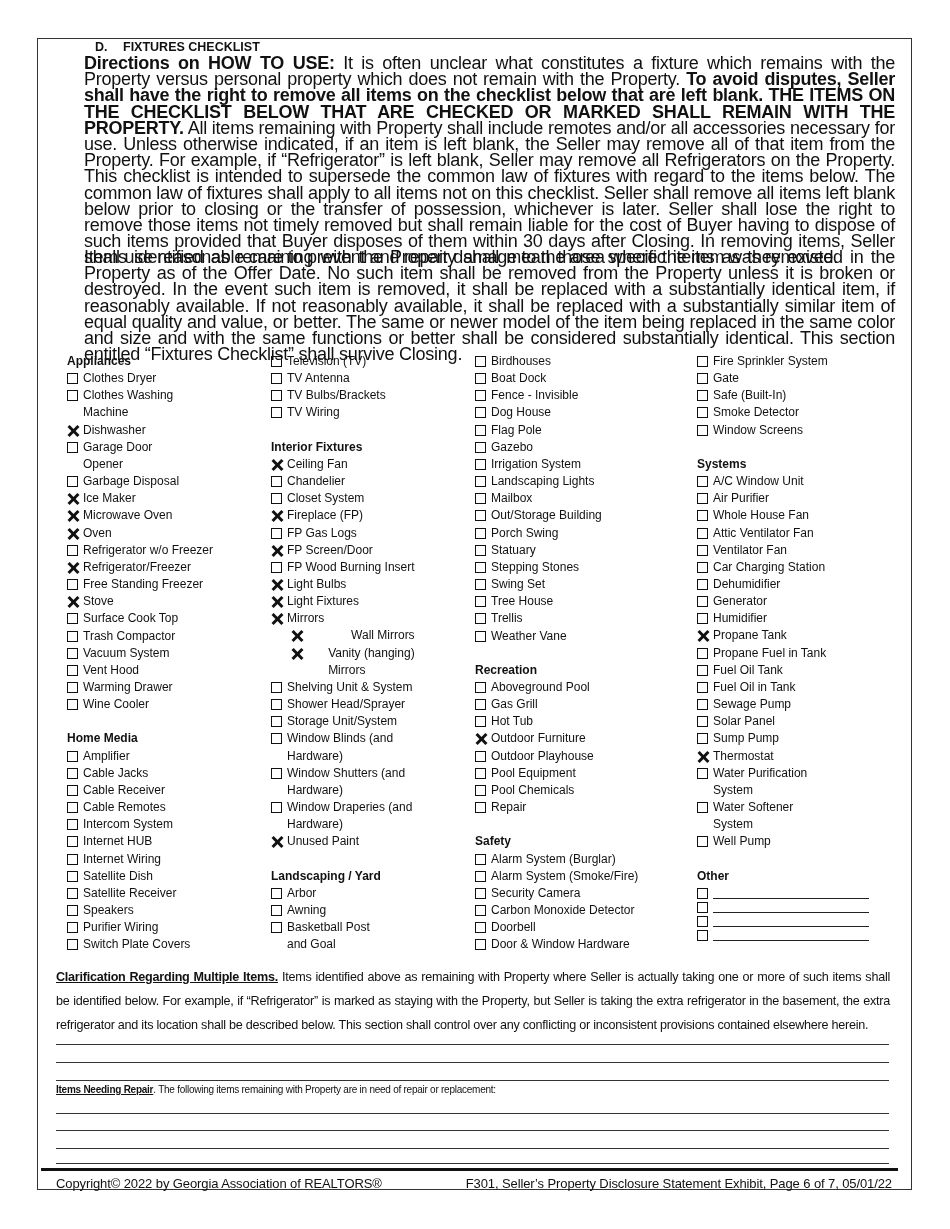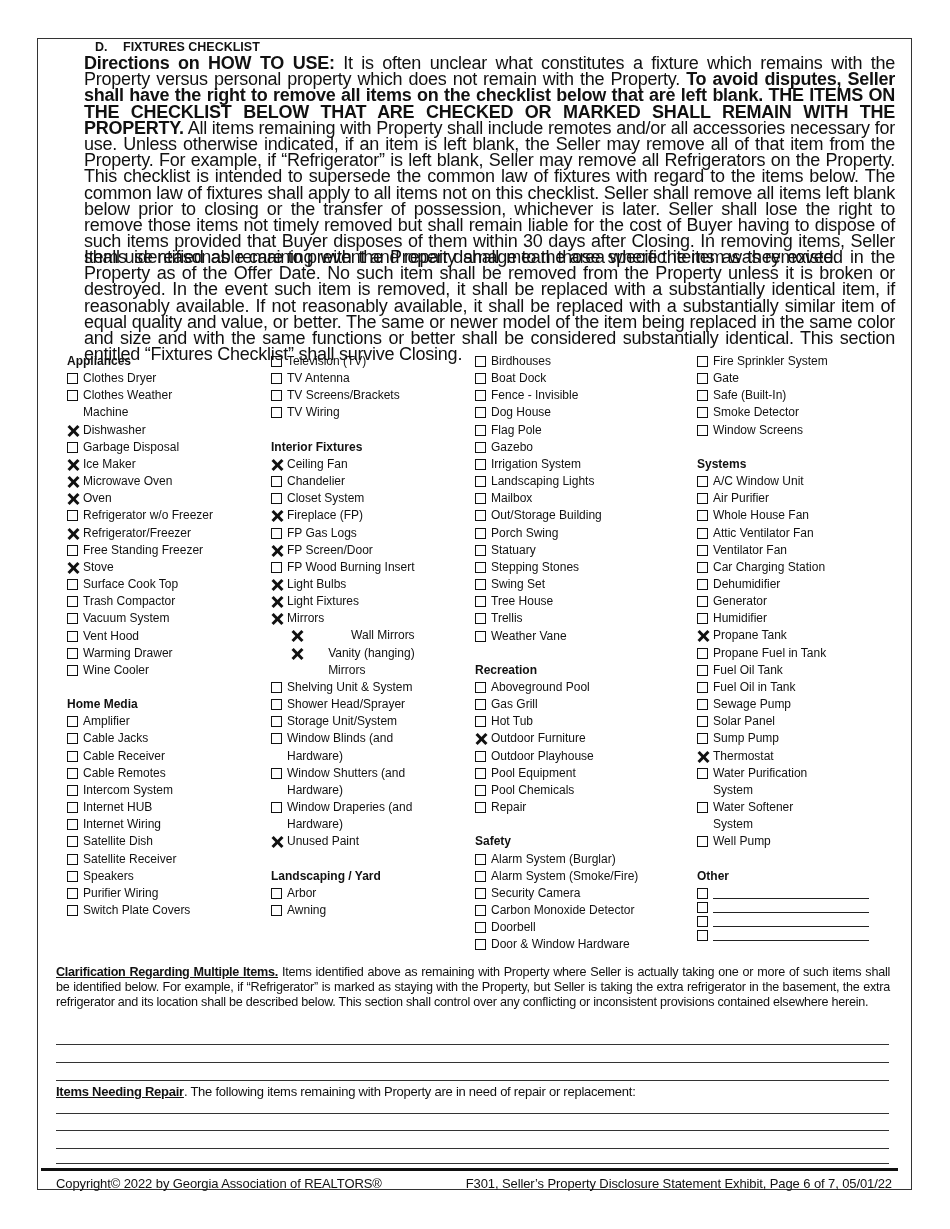--- a/index.html
+++ b/index.html
@@ -20,24 +20,24 @@
   .gap { height:17.15px; }
   .item { display:flex; align-items:flex-start; white-space:nowrap; }
   .item.sub { padding-left:20px;justify-content:space-between; }
   .cb { width:11px; height:11px; border:1.5px solid #111; box-sizing:border-box; margin:3px 5px 0 0; flex:0 0 auto; position:relative; }
   .cb.checked { border:none; }
   .cb.checked::before, .cb.checked::after { content:""; position:absolute; left:5px; top:-1px; width:3px; height:14px; background:#111; }
   .cb.checked::before { transform:rotate(45deg); }
   .cb.checked::after { transform:rotate(-45deg); }
   .item .label { white-space:pre-line; }
   .other-line { display:inline-block; width:156px; border-bottom:1.2px solid #222; height:13px; }
-  .clar { position:absolute; left:56px; top:965px; width:834px; font-size:12.6px; line-height:15px; text-align:justify; letter-spacing:-0.25px; }
+  .clar { position:absolute; left:56px; top:965px; width:834px; font-size:12.6px; line-height:24px; text-align:justify; letter-spacing:-0.25px; }
   .clar u { font-weight:bold; }
   .wline { position:absolute; left:56px; width:833px; border-top:1.3px solid #333; }
-  .repair { position:absolute; left:56px; top:1084px; font-size:13px; letter-spacing:-0.25px; }
+  .repair { position:absolute; left:56px; top:1084px; font-size:10px; letter-spacing:-0.25px; }
   .repair u { font-weight:bold; }
   .footer-rule { position:absolute; left:41px; top:1168px; width:857px; border-top:3px solid #111; }
   .footer { position:absolute; top:1176px; font-size:13px; font-weight:normal; letter-spacing:-0.1px; }
   .footer.left { left:56px; }
   .footer.right { right:58px;margin-left:36px; }
 </style>
 </head>
 <body>
 
 <div class="frame"></div>
@@ -53,26 +53,31 @@
 <div class="para" id="p2">Items identified as remaining with the Property shall mean those specific items as they existed in the Property as of the Offer Date. No such item shall be removed from the Property unless it is broken or destroyed. In the event such item is removed, it shall be replaced with a substantially identical item, if reasonably available. If not reasonably available, it shall be replaced with a substantially similar item of equal quality and value, or better. The same or newer model of the item being replaced in the same color and size and with the same functions or better shall be considered substantially identical. This section entitled “Fixtures Checklist” shall survive Closing.</div>
 
 <div class="col col1">
     <div class="grp-title">Appliances</div>
     <div class="item">
       <span class="cb"></span>
       <span class="label">Clothes Dryer</span>
     </div>
     <div class="item">
       <span class="cb"></span>
-      <span class="label">Clothes Weather
+      <span class="label">Clothes Washing
  Machine</span>
     </div>
     <div class="item">
       <span class="cb checked"></span>
       <span class="label">Dishwasher</span>
+    </div>
+    <div class="item">
+      <span class="cb"></span>
+      <span class="label">Garage Door
+ Opener</span>
     </div>
     <div class="item">
       <span class="cb"></span>
       <span class="label">Garbage Disposal</span>
     </div>
     <div class="item">
       <span class="cb checked"></span>
       <span class="label">Ice Maker</span>
     </div>
     <div class="item">
@@ -178,21 +183,21 @@
     <div class="item">
       <span class="cb"></span>
       <span class="label">Television (TV)</span>
     </div>
     <div class="item">
       <span class="cb"></span>
       <span class="label">TV Antenna</span>
     </div>
     <div class="item">
       <span class="cb"></span>
-      <span class="label">TV Screens/Brackets</span>
+      <span class="label">TV Bulbs/Brackets</span>
     </div>
     <div class="item">
       <span class="cb"></span>
       <span class="label">TV Wiring</span>
     </div>
     <div class="gap"></div>
     <div class="grp-title">Interior Fixtures</div>
     <div class="item">
       <span class="cb checked"></span>
       <span class="label">Ceiling Fan</span>
@@ -275,20 +280,25 @@
     </div>
     <div class="gap"></div>
     <div class="grp-title">Landscaping / Yard</div>
     <div class="item">
       <span class="cb"></span>
       <span class="label">Arbor</span>
     </div>
     <div class="item">
       <span class="cb"></span>
       <span class="label">Awning</span>
+    </div>
+    <div class="item">
+      <span class="cb"></span>
+      <span class="label">Basketball Post
+ and Goal</span>
     </div>
   </div>
 <div class="col col3">
     <div class="item">
       <span class="cb"></span>
       <span class="label">Birdhouses</span>
     </div>
     <div class="item">
       <span class="cb"></span>
       <span class="label">Boat Dock</span>

